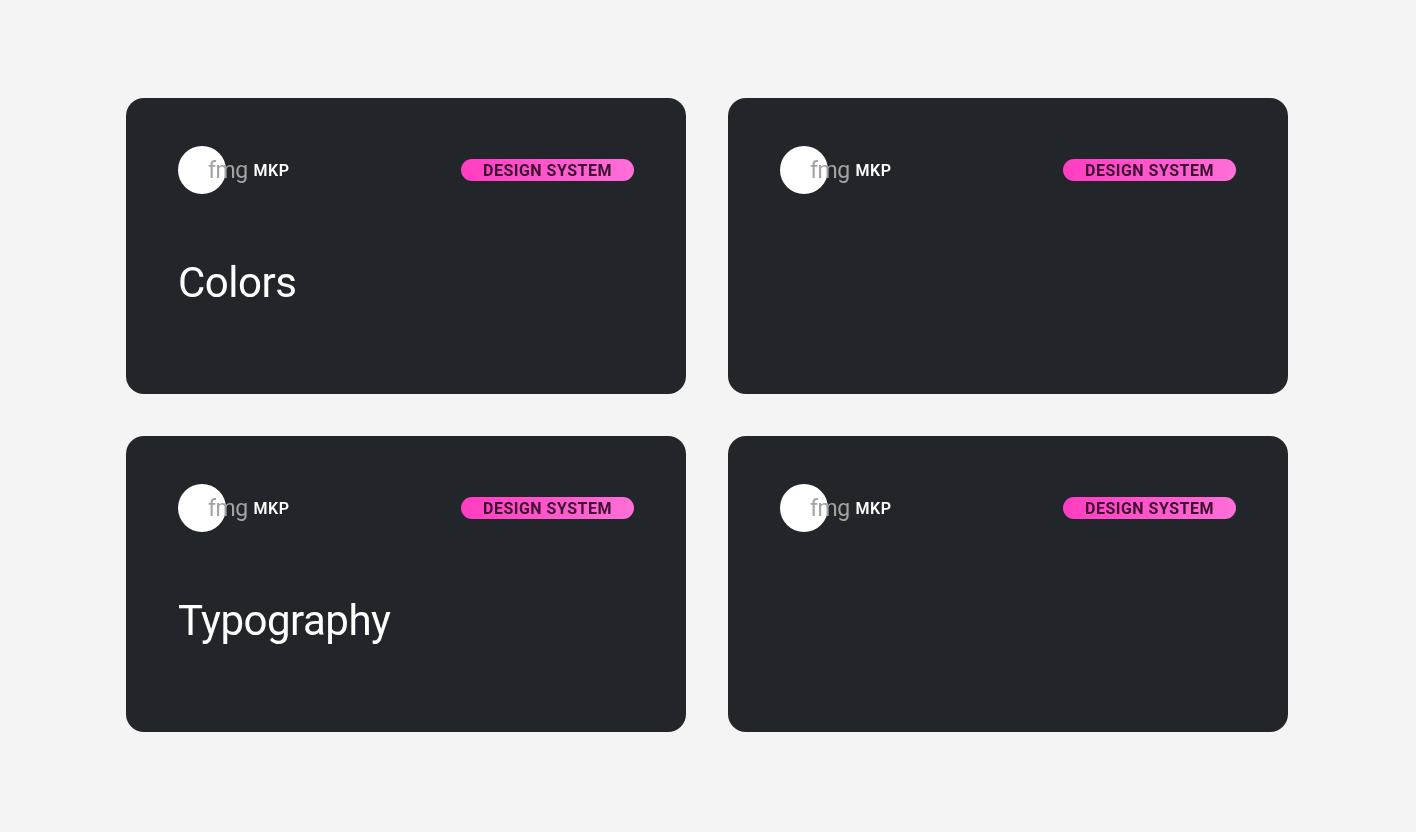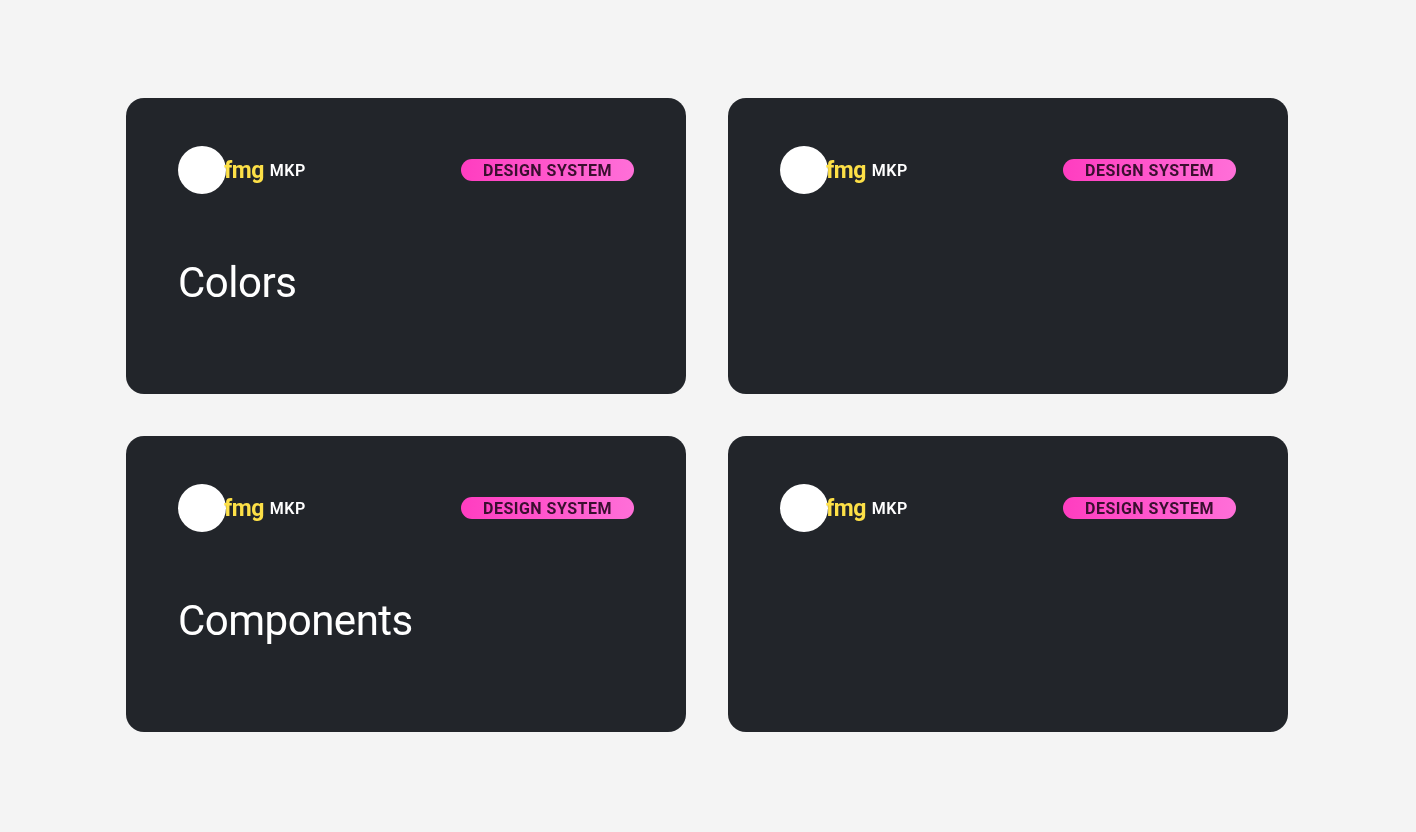--- a/index.html
+++ b/index.html
@@ -39,24 +39,24 @@
   .logo-circle {
     width: 48px;
     height: 48px;
     background: #ffffff;
     border-radius: 50%;
     margin-right: -26px;
     flex-shrink: 0;
   }
   .logo-fmg {
     font-size: 23px;
-    font-weight: 700;
-    color: #fde047;
+    font-weight: 400;
+    color: #a3a3a3;
     letter-spacing: -0.5px;
-    margin-left: 24px;
+    margin-left: 8px;
     position: relative;
     z-index: 2;
   }
   .logo-mkp {
     font-size: 16px;
     font-weight: 600;
     color: #ffffff;
     letter-spacing: 0.5px;
     margin-left: 6px;
   }
@@ -111,21 +111,21 @@
 
   <div class="card">
     <div class="card-header">
       <div class="logo-block">
         <div class="logo-circle"></div>
         <span class="logo-fmg">fmg</span>
         <span class="logo-mkp">MKP</span>
       </div>
       <span class="badge">DESIGN SYSTEM</span>
     </div>
-    <h2 class="card-title">Components</h2>
+    <h2 class="card-title">Typography</h2>
   </div>
 
   <div class="card">
     <div class="card-header">
       <div class="logo-block">
         <div class="logo-circle"></div>
         <span class="logo-fmg">fmg</span>
         <span class="logo-mkp">MKP</span>
       </div>
       <span class="badge">DESIGN SYSTEM</span>

